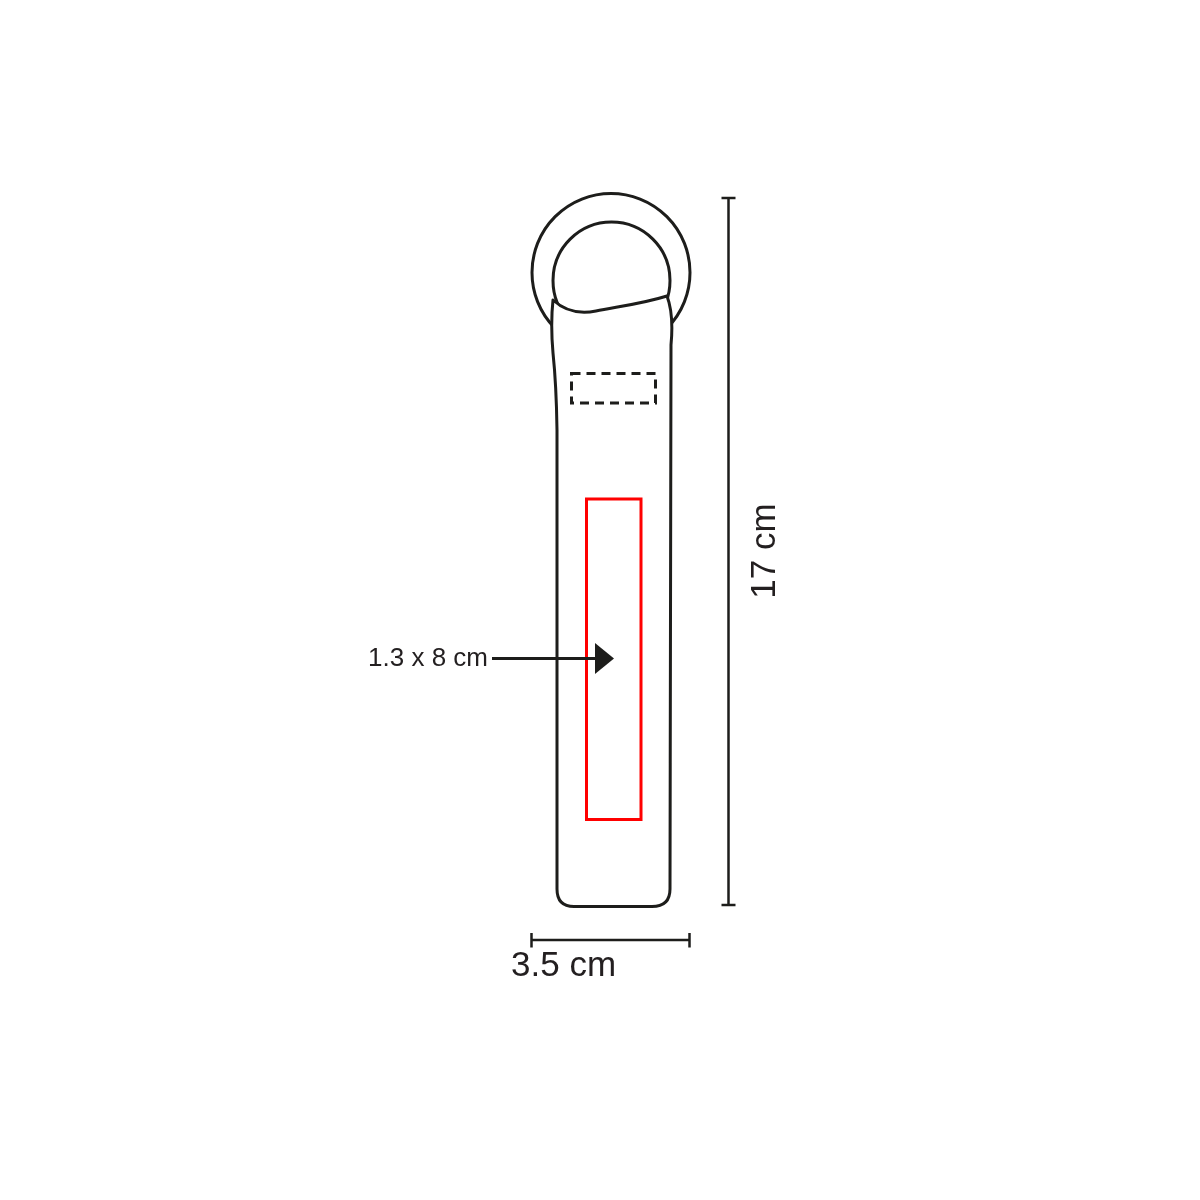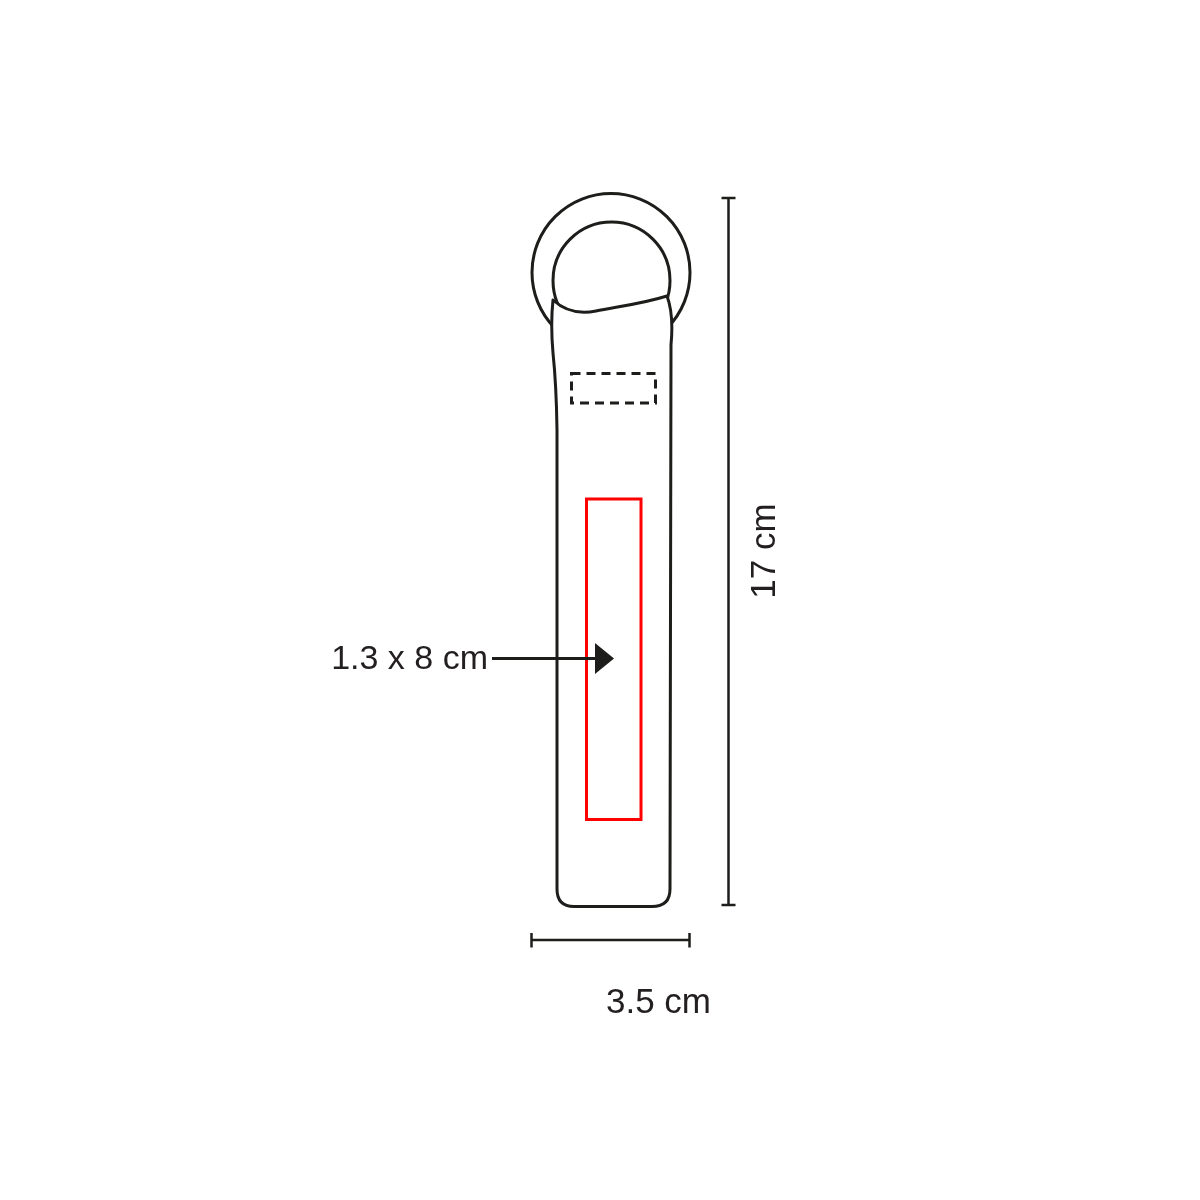--- a/index.html
+++ b/index.html
@@ -66,21 +66,21 @@
     stroke-width: 3;
     stroke-linecap: butt;
   }
   .arrow-head {
     fill: var(--line);
     stroke: none;
   }
   .dim-label {
     position: absolute;
     color: var(--text);
-    font-size: 34px;
+    font-size: 26px;
     line-height: 40px;
     white-space: nowrap;
   }
   .label-imprint {
     left: 318px;
     top: 637px;
     width: 170px;
     text-align: right;
   }
   .label-height {
@@ -90,23 +90,22 @@
     height: 40px;
     text-align: center;
     font-size: 35px;
     transform: rotate(-90deg);
     transform-origin: center center;
   }
   .label-width {
     left: 511px;
     top: 944px;
     width: 200px;
-    text-align: right;
+    text-align: left;
     font-size: 35px;
-    margin-top: 37px;
   }
 </style>
 </head>
 <body>
 
 <div class="canvas">
 
   <svg class="drawing-svg" viewBox="0 0 1200 1200" aria-hidden="true">
 
     <circle class="stroke" cx="611" cy="272.5" r="79"></circle>

